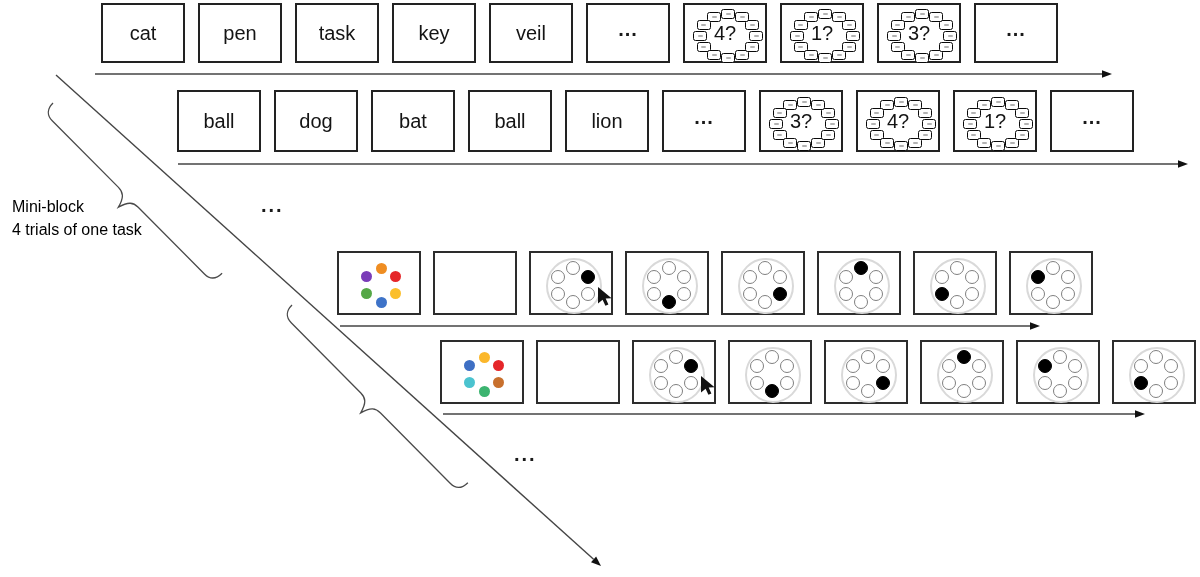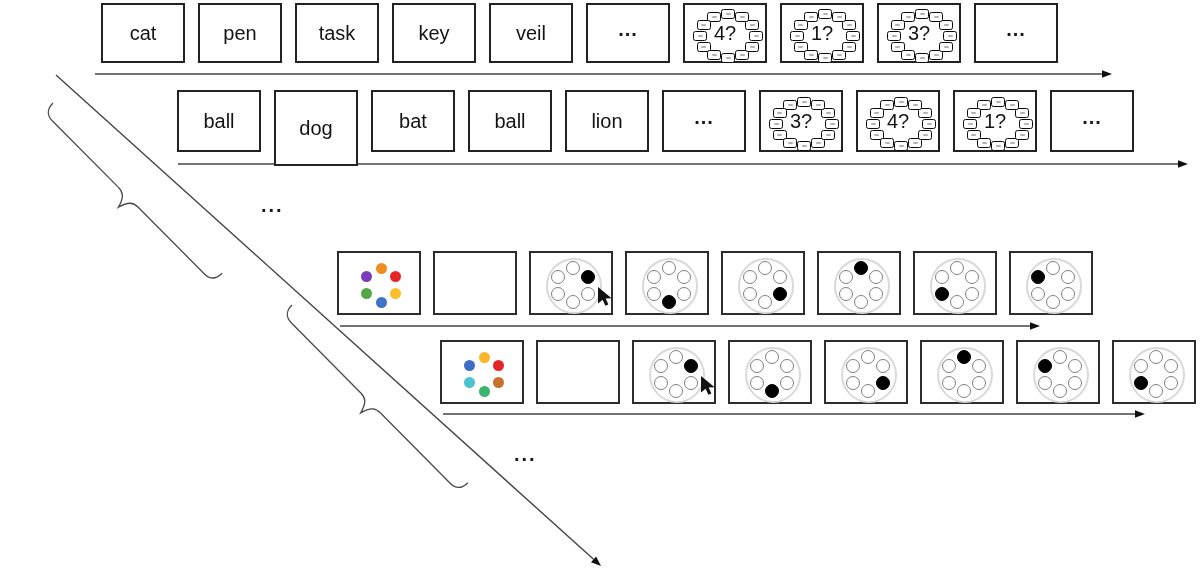--- a/index.html
+++ b/index.html
@@ -189,21 +189,21 @@
           <div class="ring-mark"></div>
         </div>
         <div class="probe-label">3?</div>
       </div>
       <div class="box" style="left: 974px; top: 3px; width: 84px; height: 60px;">
         <div class="ellipsis-label">...</div>
       </div>
       <div class="box" style="left: 177px; top: 90px; width: 84px; height: 62px;">
         <div class="word-label">ball</div>
       </div>
-      <div class="box" style="left: 274px; top: 90px; width: 84px; height: 76px;">
+      <div class="box" style="left: 274px; top: 90px; width: 84px; height: 62px;">
         <div class="word-label">dog</div>
       </div>
       <div class="box" style="left: 371px; top: 90px; width: 84px; height: 62px;">
         <div class="word-label">bat</div>
       </div>
       <div class="box" style="left: 468px; top: 90px; width: 84px; height: 62px;">
         <div class="word-label">ball</div>
       </div>
       <div class="box" style="left: 565px; top: 90px; width: 84px; height: 62px;">
         <div class="word-label">lion</div>
@@ -458,16 +458,20 @@
         <div class="wheel" style="width: 52px; height: 52px; left: 15px; top: 5px;"></div>
         <div class="rdot" style="left: 35px; top: 8px;"></div>
         <div class="rdot" style="left: 20.2776px; top: 16.5px;"></div>
         <div class="rdot filled" style="left: 20.2776px; top: 33.5px;"></div>
         <div class="rdot" style="left: 35px; top: 42px;"></div>
         <div class="rdot" style="left: 49.7224px; top: 33.5px;"></div>
         <div class="rdot" style="left: 49.7224px; top: 16.5px;"></div>
       </div>
     </div>
 
+  <div class="mini-label">
+    <div>Mini-block</div>
+    <div>4 trials of one task</div>
+  </div>
 
   <div class="free-ellipsis" id="ell1" style="left: 261px; top: 194px;">...</div>
   <div class="free-ellipsis" id="ell2" style="left: 514px; top: 443px;">...</div>
 </div>
 
 </body></html>

